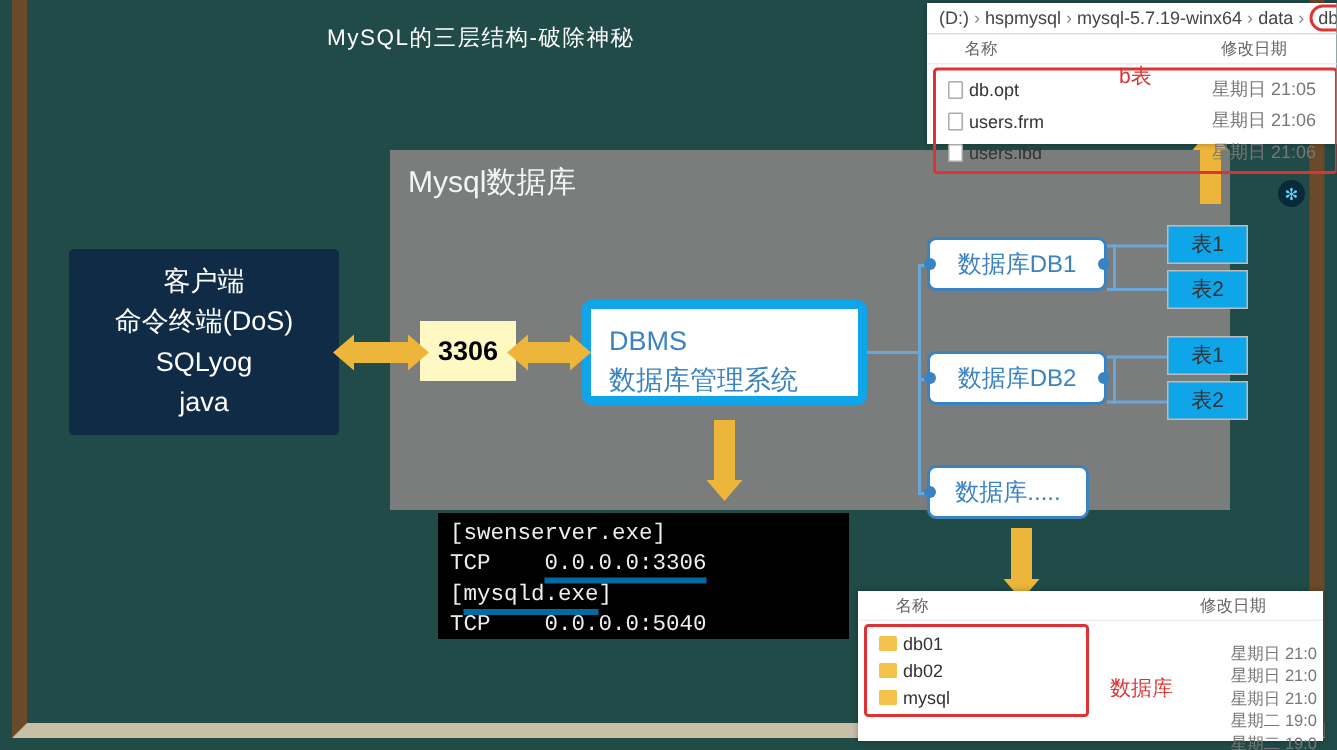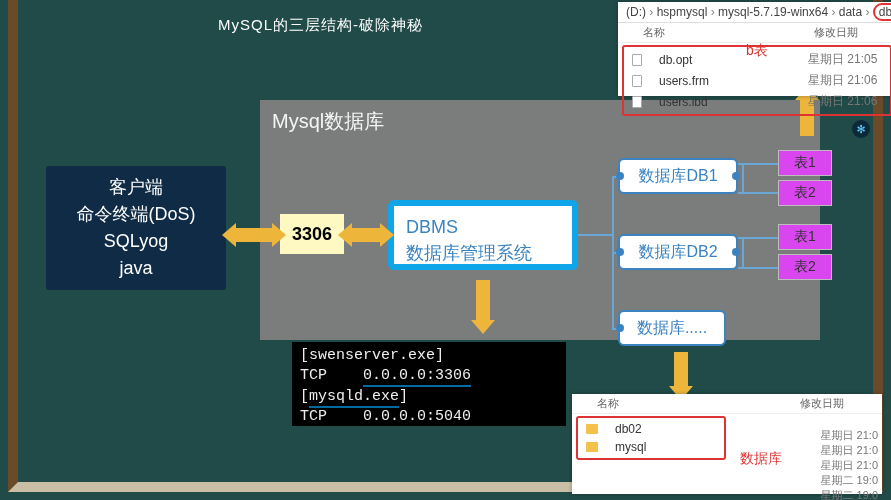--- a/index.html
+++ b/index.html
@@ -98,21 +98,21 @@
     background: #3b83c0;
     position: absolute; right: -4px; top: 50%; transform: translateY(-50%);
   }
   .db1  { left: 600px; top: 158px; }
   .db2  { left: 600px; top: 234px; }
   .db3  { left: 600px; top: 310px; width: 108px; }
   
   .tbl {
     position: absolute;
     width: 54px; height: 26px;
-    background: #d946ef;
+    background: #0ea5e9;
     color: #333;
     font-size: 14px;
     display: flex; align-items: center; justify-content: center;
     border: 1px solid #bcbcbc;
   }
   .t1 { left: 760px; top: 150px; }
   .t2 { left: 760px; top: 180px; }
   .t3 { left: 760px; top: 224px; }
   .t4 { left: 760px; top: 254px; }
   
@@ -180,21 +180,21 @@
     width: 274px; height: 84px;
     background: #000;
     color: #eee;
     font-family: "Courier New", monospace;
     font-size: 15px;
     padding: 4px 8px;
     line-height: 1.35;
     white-space: pre;
   }
   .underline-red {
-    border-bottom: 2px solid #0369a1;
+    border-bottom: 4px solid #0369a1;
     padding-bottom: 1px;
   }
 
   
   .explorer {
     position: absolute;
     background: #fff;
     font-size: 12px;
     color: #333;
     box-shadow: 0 0 4px rgba(0,0,0,0.3);
@@ -218,21 +218,21 @@
     font-size: 11px;
     color: #666;
     border-bottom: 1px solid #eee;
   }
   .explorer .cols div:first-child { flex: 1; padding: 2px 25px; }
   .explorer .cols div:last-child { width: 86px; padding: 2px 4px; }
   .explorer .row {
     display: flex;
     font-size: 12px;
   }
-  .explorer .row .name { flex: 1; padding: 2px 8px; display: flex; align-items: center; gap: 17px;}
+  .explorer .row .name { flex: 1; padding: 2px 8px; display: flex; align-items: center; gap: 4px;}
   .explorer .row .date { width: 86px; padding: 2px 4px; color: #777; }
   .explorer .file-box {
     border: 2px solid #d33;
     border-radius: 3px;
     margin: 2px 4px;
     padding: 2px 0;
   }
   .file-icon {
     width: 10px; height: 12px;
     border: 1px solid #aaa; border-radius: 1px;
@@ -373,20 +373,26 @@
 
   <div class="explorer exp-bot">
     <div class="cols">
       <div>名称</div>
       <div>修改日期</div>
     </div>
     <div class="file-box" style="width:150px;">
       <div class="row">
           <div class="name">
             <span class="folder-icon"></span>
+            <span>db01</span>
+          </div>
+        </div>
+      <div class="row">
+          <div class="name">
+            <span class="folder-icon"></span>
             <span>db02</span>
           </div>
         </div>
       <div class="row">
           <div class="name">
             <span class="folder-icon"></span>
             <span>mysql</span>
           </div>
         </div>
 

